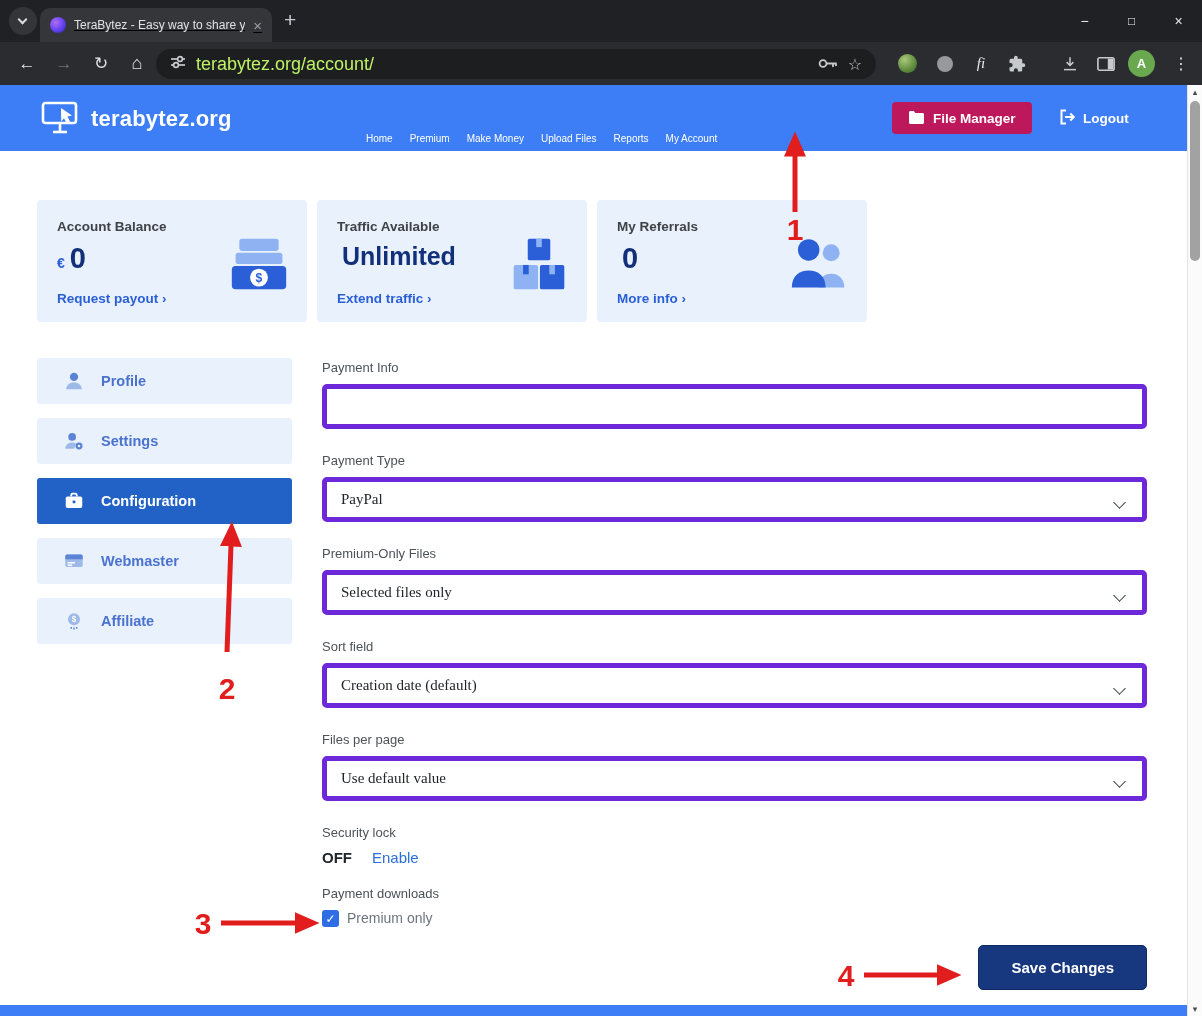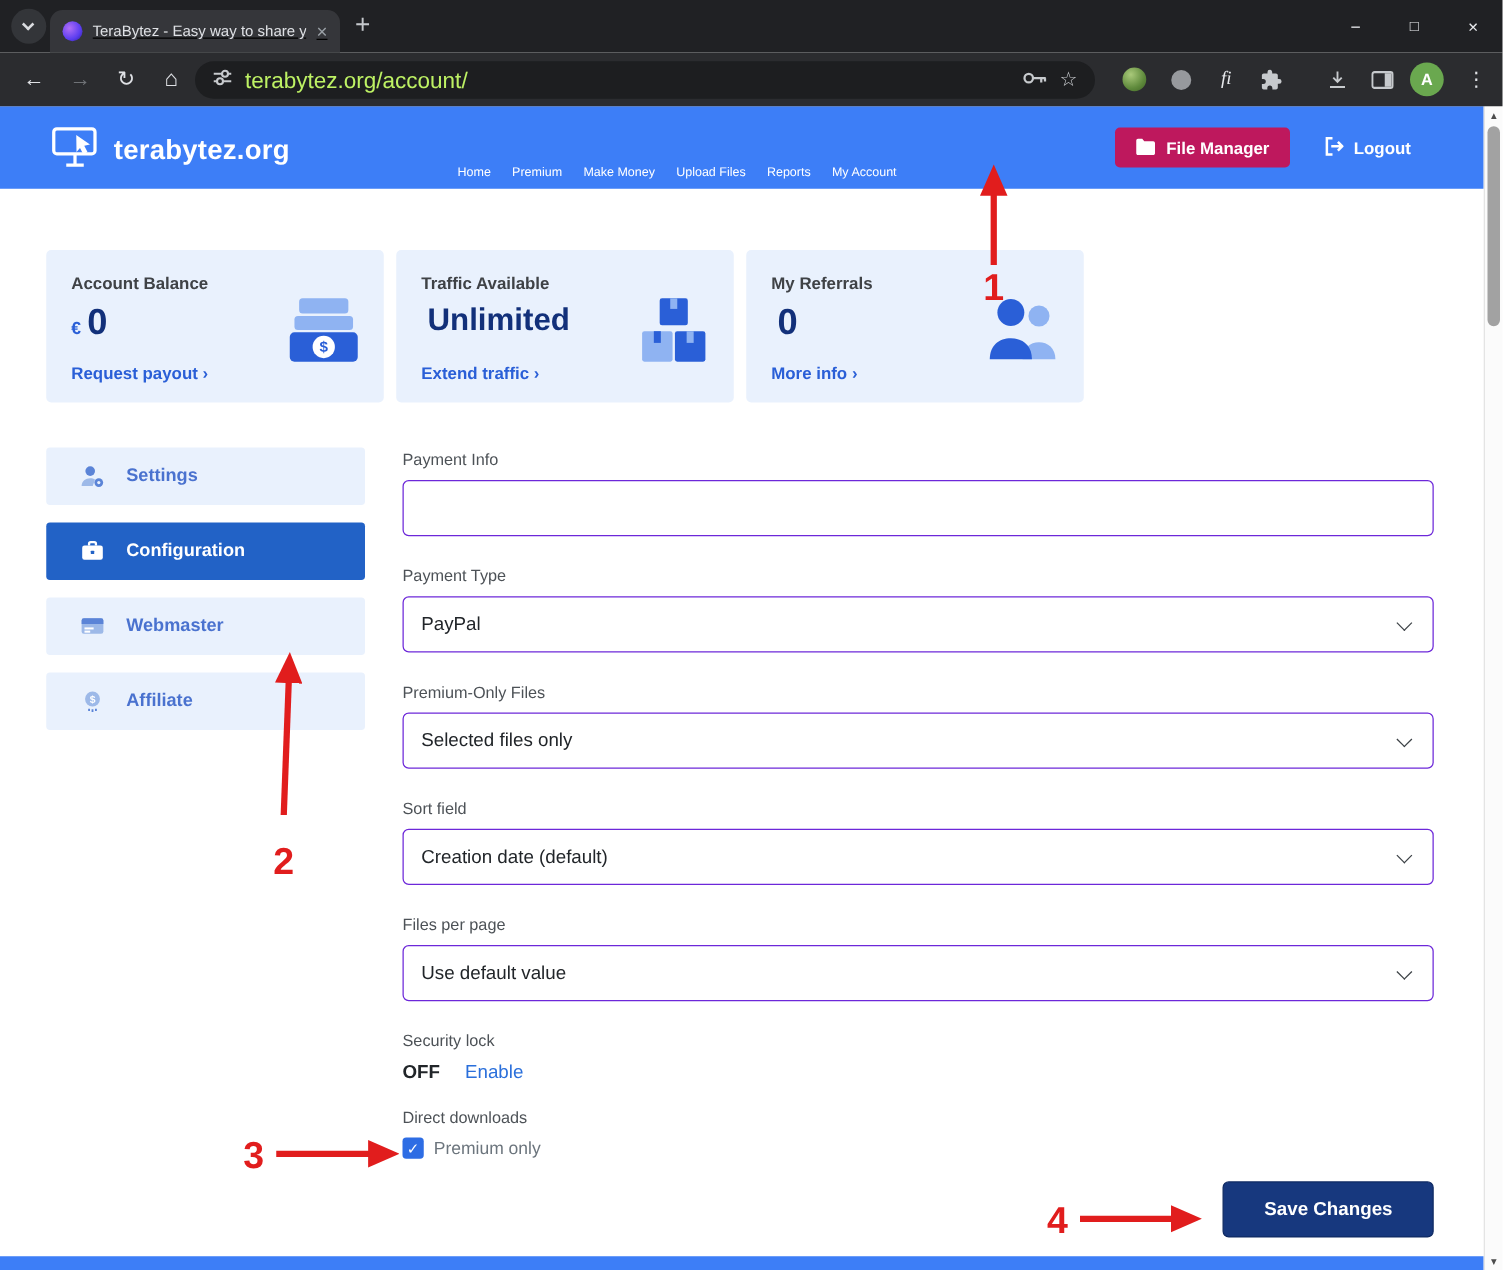--- a/index.html
+++ b/index.html
@@ -61,21 +61,21 @@
   .card-icon { position:absolute; right:18px; top:36px; width:60px; height:56px; }
 
   .side-menu { position:absolute; top:358px; left:37px; width:255px; }
   .menu-item { height:46px; margin-bottom:14px; background:#e9f1fd; border-radius:3px; display:flex; align-items:center; padding-left:26px; gap:16px; color:#4a72cf; font-weight:700; font-size:14.5px; }
   .menu-item.active { background:#2262c6; color:#fff; }
   .mi-icon { width:22px; height:22px; flex:0 0 auto; }
 
   .form { position:absolute; left:322px; top:360px; width:825px; }
   .fg { margin-bottom:24px; }
   .flabel { display:block; font-size:13px; line-height:15px; color:#4d5257; margin-bottom:9px; }
-  .finput, .fselect { width:100%; height:45px; border:1px solid #6d28d9; border-radius:5px; background:#fff; font-size:15px; color:#212529; padding:0 14px; font-family:Liberation Sans, sans-serif; }
+  .finput, .fselect { width:100%; height:45px; border:5px solid #6d28d9; border-radius:5px; background:#fff; font-size:15px; color:#212529; padding:0 14px; font-family:Liberation Serif, serif; }
   .fselect { position:relative; display:flex; align-items:center; }
   .fselect::after { content:""; position:absolute; right:18px; top:16px; width:8px; height:8px; border-right:1.8px solid #3b4045; border-bottom:1.8px solid #3b4045; transform:rotate(45deg); }
   .sec-row { display:flex; align-items:center; gap:20px; margin-top:0; }
   .off { font-weight:700; font-size:15px; color:#212529; }
   .enable { color:#2a6fdb; font-size:15px; }
   .fg-sec { margin-bottom:20px; }
   .fg-dd { margin-bottom:18px; }
   .cb-row { display:flex; gap:8px; }
   .checkbox { width:17px; height:17px; background:#2e6de4; border-radius:3px; display:flex; align-items:center; justify-content:center; color:#fff; font-size:12px; }
   .checkbox.checked::after { content:"\2713"; }
@@ -245,20 +245,27 @@
           <path d="M31 54c0-9.5 6.5-14.5 14-14.5S59 44.5 59 54z" fill="#8fb3f2"></path>
           <circle cx="21" cy="14" r="11.5" fill="#2a5fd7"></circle>
           <path d="M3 54c0-12 8-18 18-18s18 6 18 18z" fill="#2a5fd7"></path>
         </svg></div>
   </div>
 </div>
 
 <div class="side-menu">
   <div class="menu-item">
     <span class="mi-icon"><svg width="22" height="22" viewBox="0 0 24 24">
+          <circle cx="12" cy="7.5" r="4.5" fill="#5b84d7"></circle>
+          <path d="M3.5 21c0-4.7 3.8-7.5 8.5-7.5s8.5 2.8 8.5 7.5z" fill="#9db9e8"></path>
+        </svg></span>
+    <span>Profile</span>
+  </div>
+  <div class="menu-item">
+    <span class="mi-icon"><svg width="22" height="22" viewBox="0 0 24 24">
           <circle cx="10" cy="7.5" r="4.2" fill="#5b84d7"></circle>
           <path d="M2.5 20.5c0-4.2 3.4-6.8 7.5-6.8 1.6 0 3 .4 4.2 1.1l-2 5.7z" fill="#9db9e8"></path>
           <circle cx="17.5" cy="17.5" r="3.8" fill="#5b84d7"></circle>
           <circle cx="17.5" cy="17.5" r="1.4" fill="#e9f1fd"></circle>
         </svg></span>
     <span>Settings</span>
   </div>
   <div class="menu-item active">
     <span class="mi-icon"><svg width="22" height="22" viewBox="0 0 24 24">
           <path d="M9 7V5.5C9 4.7 9.7 4 10.5 4h3c.8 0 1.5.7 1.5 1.5V7" fill="none" stroke="#fff" stroke-width="2"></path>
@@ -316,21 +323,21 @@
       </div>
   </div>
   <div class="fg fg-sec">
     <label class="flabel">Security lock</label>
     <div class="sec-row">
       <span class="off">OFF</span>
       <span class="enable">Enable</span>
     </div>
   </div>
   <div class="fg fg-dd">
-    <label class="flabel">Direct downloads</label>
+    <label class="flabel">Payment downloads</label>
     <div class="cb-row">
       <span class="checkbox checked"></span>
       <span class="cb-label">Premium only</span>
     </div>
   </div>
   <div class="save-row">
     <button class="save-btn">Save Changes</button>
   </div>
 </div>
 

